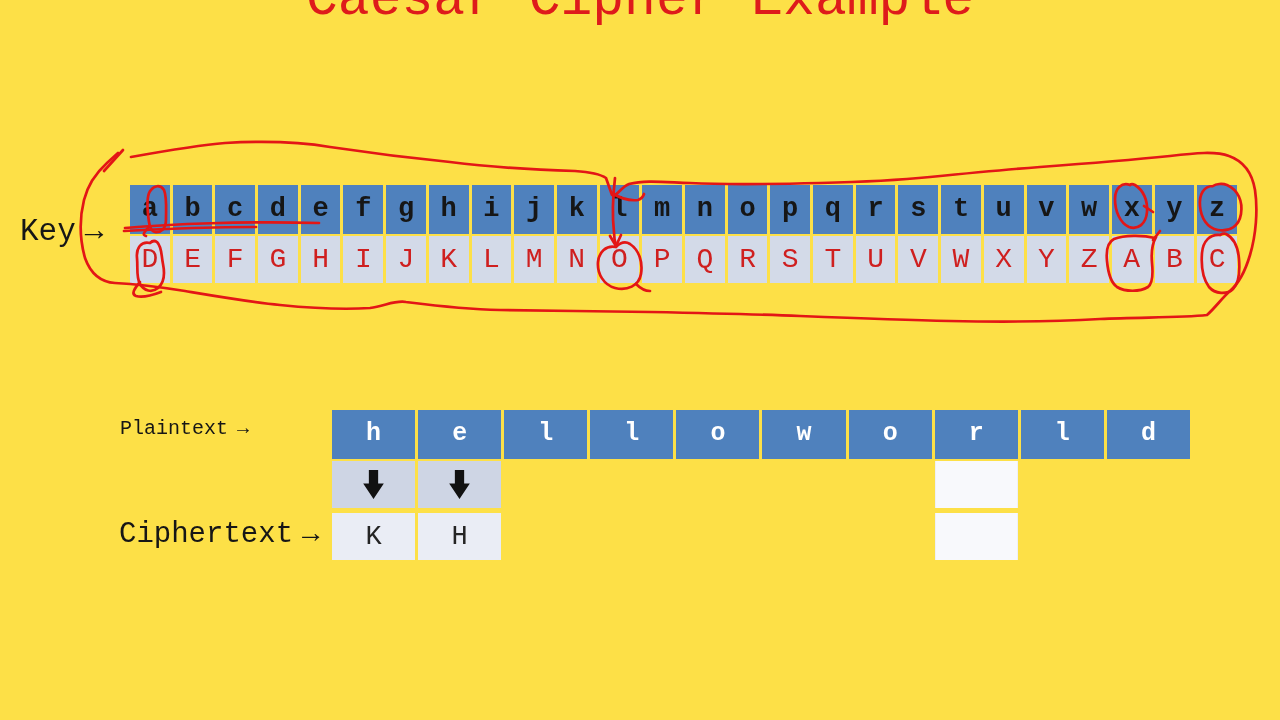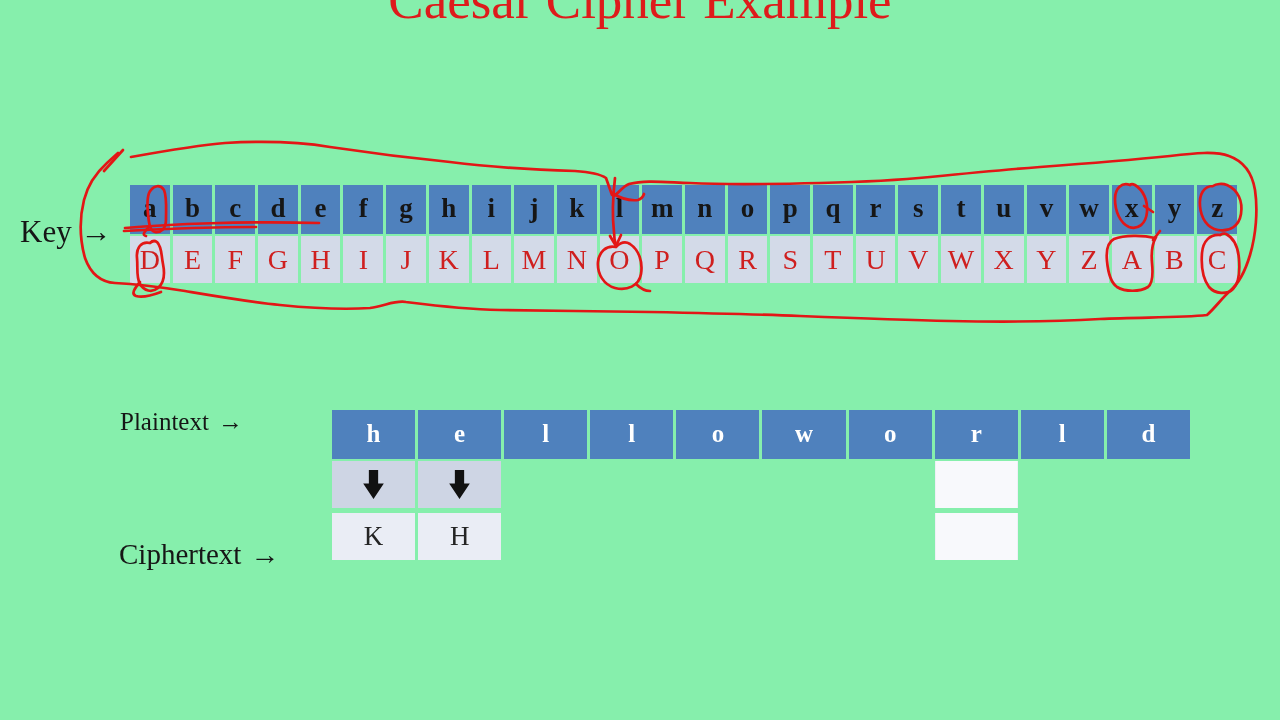--- a/index.html
+++ b/index.html
@@ -1,27 +1,27 @@
 <!DOCTYPE html>
 <html><head>
 <meta charset="utf-8">
 <style>
   html,body{margin:0;padding:0;background:#fff;}
   .slide{
-    position:relative;width:1280px;height:720px;background:#86efac;
-    overflow:hidden;font-family:Liberation Serif, serif;
+    position:relative;width:1280px;height:720px;background:#fde047;
+    overflow:hidden;font-family:Liberation Mono, monospace;
   }
   .title{
     position:absolute;top:-26px;left:0;right:0;text-align:center;
     font-size:53px;line-height:1;color:var(--titlered);white-space:nowrap;
   }
   .row-label{position:absolute;color:#161616;white-space:nowrap;line-height:1.1;text-align:right;}
   .key-label{left:20px;top:215px;font-size:31px;}
-  .plain-label{left:120px;top:408px;font-size:25px;}
-  .cipher-label{left:119px;top:539px;font-size:29px;}
+  .plain-label{left:120px;top:418px;font-size:20px;}
+  .cipher-label{left:119px;top:519px;font-size:29px;}
   .arrow-glyph{margin-left:9px;}
 
   .key-row{
     position:absolute;left:130px;width:1107px;
     display:grid;grid-template-columns:repeat(26,1fr);gap:3px;
   }
   .key-plain{top:185px;}
   .key-cipher{top:236px;}
   .key-row .cell{height:47px;display:flex;align-items:center;justify-content:center;}
   .key-plain .cell{background:var(--blue);color:#161616;font-weight:700;font-size:27px;padding-bottom:2px;}

